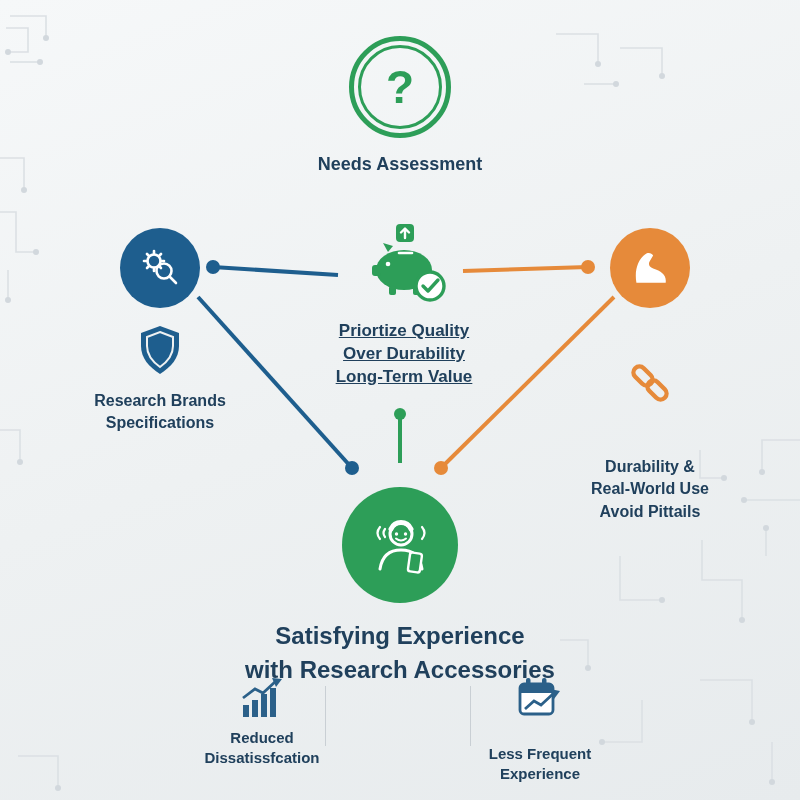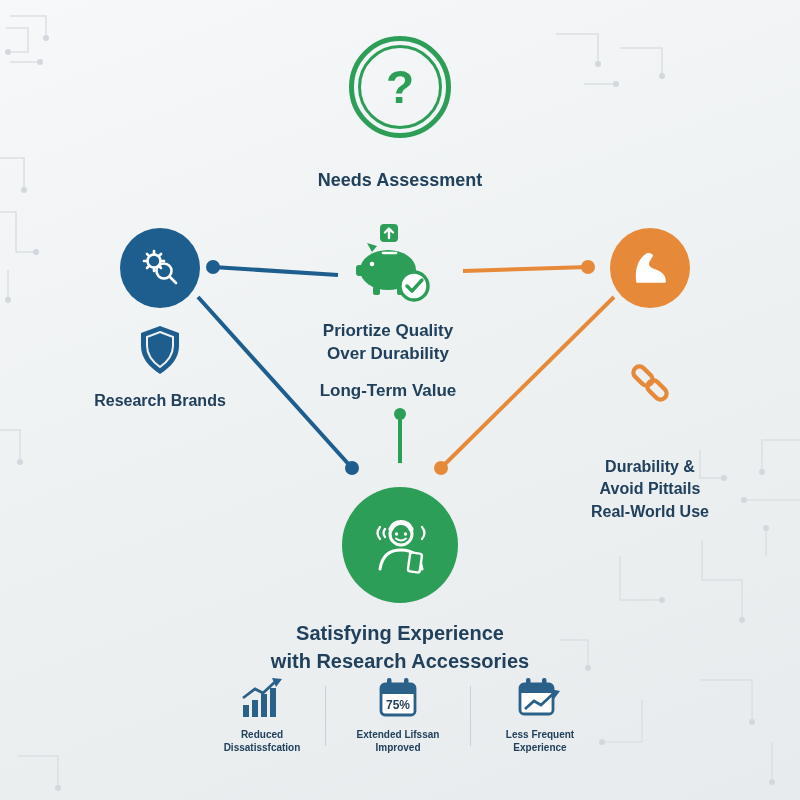--- a/index.html
+++ b/index.html
@@ -7,22 +7,22 @@
     position:relative;width:800px;height:800px;overflow:hidden;
     background:linear-gradient(160deg,#f6f8f9 0%,#eef1f2 50%,#e7ebed 100%);
     font-family:"Liberation Sans",sans-serif;color:#20405c;
   }
   .abs{position:absolute;}
   .col{display:flex;flex-direction:column;align-items:center;text-align:center;}
   .lbl{font-weight:700;color:#20405c;}
   .lbl-18{font-size:18px;line-height:1.35;}
   .lbl-16{font-size:16px;line-height:1.4;}
   .lbl-17{font-size:17px;line-height:1.35;}
-  .lbl-20{font-size:20px;line-height:1.4;}
-  .lbl-14{font-size:10px;line-height:1.32;font-weight:700;}
+  .lbl-20{font-size:24px;line-height:1.4;}
+  .lbl-14{font-size:15px;line-height:1.32;font-weight:700;}
   .node-circle{border-radius:50%;display:flex;align-items:center;justify-content:center;flex:0 0 auto;}
   .blue-circle{width:80px;height:80px;background:#1e5e8e;}
   .orange-circle{width:80px;height:80px;background:#e68a3a;}
   .green-big-circle{width:116px;height:116px;background:#2d9e58;}
   
   .q-ring{position:relative;width:92px;height:92px;border:5px solid #2d9e58;border-radius:50%;
     display:flex;align-items:center;justify-content:center;}
   .q-ring::after{content:"";position:absolute;inset:4px;border:3px solid #2d9e58;border-radius:50%;}
   .q-glyph{font-size:46px;font-weight:700;color:#2d9e58;position:relative;z-index:1;line-height:1;}
   svg{display:block;}
@@ -96,21 +96,21 @@
     <circle cx="588" cy="267" r="7" fill="#e68a3a"></circle>
     <circle cx="352" cy="468" r="7" fill="#1e5e8e"></circle>
     <circle cx="441" cy="468" r="7" fill="#e68a3a"></circle>
     <circle cx="400" cy="414" r="6" fill="#2d9e58"></circle>
   </svg>
 
   <div class="abs col node" style="left:300px;top:36px;width:200px;">
     <div class="q-ring">
       <span class="q-glyph">?</span>
     </div>
-    <div class="lbl lbl-18" style="margin-top:30px;">
+    <div class="lbl lbl-18" style="margin-top:14px;">
       <div>Needs Assessment</div>
     </div>
   </div>
 
   <div class="abs col node" style="left:55px;top:228px;width:210px;justify-content:center;">
     <div class="node-circle blue-circle">
       <svg width="44" height="44" viewBox="0 0 44 44">
         <g stroke="#ffffff" stroke-width="2.6" fill="none" stroke-linecap="round">
           <circle cx="16" cy="15" r="6.5"></circle>
           <line x1="16" y1="5" x2="16" y2="8"></line>
@@ -125,60 +125,61 @@
           <line x1="31.5" y1="30.5" x2="38" y2="37"></line>
         </g>
       </svg>
     </div>
     <svg width="46" height="52" viewBox="0 0 46 52" style="margin-top:16px;">
       <path d="M23 2 L42 9 V22 C42 34 34 43 23 50 C12 43 4 34 4 22 V9 Z" fill="#1e5e8e"></path>
       <path d="M23 8 L36 13 V22 C36 31 30 38 23 43 C16 38 10 31 10 22 V13 Z" fill="none" stroke="#eef1f2" stroke-width="2"></path>
     </svg>
     <div class="lbl lbl-16" style="margin-top:14px;">
       <div>Research Brands</div>
-    </div>
-  </div>
-
-  <div class="abs col node" style="left:288px;top:224px;width:200px;">
+      <div>Specifications</div>
+    </div>
+  </div>
+
+  <div class="abs col node" style="left:304px;top:224px;width:200px;text-decoration:underline;">
     <svg width="96" height="84" viewBox="0 0 96 84">
       <rect x="40" y="0" width="18" height="18" rx="4" fill="#2d9e58"></rect>
       <path d="M49 14 V5 M45 8.5 L49 4.5 L53 8.5" stroke="#ffffff" stroke-width="2.4" fill="none" stroke-linecap="round" stroke-linejoin="round"></path>
       <path d="M32 28 l-5 -9 l10 3 z" fill="#2d9e58"></path>
       <ellipse cx="48" cy="46" rx="28" ry="20" fill="#2d9e58"></ellipse>
       <rect x="16" y="41" width="9" height="11" rx="3" fill="#2d9e58"></rect>
       <rect x="33" y="62" width="7" height="9" rx="2" fill="#2d9e58"></rect>
       <rect x="57" y="62" width="7" height="9" rx="2" fill="#2d9e58"></rect>
       <circle cx="32" cy="40" r="2.3" fill="#ffffff"></circle>
       <line x1="43" y1="29" x2="56" y2="29" stroke="#ffffff" stroke-width="2.6" stroke-linecap="round"></line>
       <circle cx="74" cy="62" r="14" fill="#ffffff" stroke="#2d9e58" stroke-width="3.4"></circle>
       <path d="M67 62 l5 5 l10 -11" stroke="#2d9e58" stroke-width="3.4" fill="none" stroke-linecap="round" stroke-linejoin="round"></path>
     </svg>
     <div class="lbl lbl-17" style="margin-top:12px;">
       <div>Priortize Quality</div>
       <div>Over Durability</div>
     </div>
-    <div class="lbl lbl-17" style="margin-top:14px;">Long-Term Value</div>
+    <div class="lbl lbl-17" style="">Long-Term Value</div>
   </div>
 
   <div class="abs col node" style="left:545px;top:228px;width:210px;gap:41px;">
     <div class="node-circle orange-circle">
       <svg width="46" height="46" viewBox="0 0 44 44">
         <path d="M9 36 C7 25 10 13 19 8 C21 7 24 8 25 10 L22 15 C20 18 21 21 25 22.5 C33 25 38 29 37 36 Z" fill="#ffffff"></path>
       </svg>
     </div>
     <svg width="44" height="44" viewBox="0 0 44 44" style="margin-top:12px;">
       <g stroke="#e68a3a" stroke-width="4.4" fill="none">
         <rect x="4" y="9" width="22" height="12" rx="6" transform="rotate(45 15 15)"></rect>
         <rect x="18" y="23" width="22" height="12" rx="6" transform="rotate(45 29 29)"></rect>
       </g>
     </svg>
     <div class="lbl lbl-16" style="margin-top:10px;">
       <div>Durability &amp;</div>
+      <div>Real-World Use</div>
       <div>Avoid Pittails</div>
-      <div>Real-World Use</div>
     </div>
   </div>
 
   <div class="abs col node" style="left:240px;top:487px;width:320px;">
     <div class="node-circle green-big-circle">
       <svg width="68" height="68" viewBox="0 0 68 68">
         <g stroke="#ffffff" fill="none" stroke-linecap="round">
           <path d="M14 16 q-5 6 0 12" stroke-width="2.2"></path>
           <path d="M19 18 q-3 4 0 8" stroke-width="2.2"></path>
           <path d="M56 16 q5 6 0 12" stroke-width="2.2"></path>
@@ -211,35 +212,22 @@
       </g>
       <polyline points="5,22 17,13 25,17 38,5" stroke="#2b6089" stroke-width="2.8" fill="none"></polyline>
       <polygon points="34,2 44,3 38,11" fill="#2b6089"></polygon>
     </svg>
     <div class="lbl lbl-14" style="margin-top:8px;">
       <div>Reduced</div>
       <div>Dissatissfcation</div>
     </div>
   </div>
 
-  <div class="abs col node" style="left:323px;top:676px;width:150px;">
-    <svg width="44" height="44" viewBox="0 0 44 44">
-      <rect x="5" y="8" width="34" height="31" rx="4" fill="#ffffff" stroke="#2b6089" stroke-width="2.8"></rect>
-      <path d="M5 12 a4 4 0 0 1 4 -4 h26 a4 4 0 0 1 4 4 v6 h-34 z" fill="#2b6089"></path>
-      <rect x="11" y="2" width="4.5" height="9" rx="2" fill="#2b6089"></rect>
-      <rect x="28" y="2" width="4.5" height="9" rx="2" fill="#2b6089"></rect>
-      <text x="22" y="33" text-anchor="middle" font-size="12" font-weight="bold" fill="#1e3d57" font-family="Liberation Sans, sans-serif">75%</text>
-    </svg>
-    <div class="lbl lbl-14" style="margin-top:8px;">
-      <div>Extended Lifssan</div>
-      <div>Improved</div>
-    </div>
-  </div>
-
-  <div class="abs col node" style="left:465px;top:676px;width:150px;">
+
+  <div class="abs col node" style="left:465px;top:676px;width:150px;gap:16px;">
     <svg width="48" height="44" viewBox="0 0 48 44">
       <rect x="4" y="8" width="33" height="30" rx="4" fill="#ffffff" stroke="#2b6089" stroke-width="2.8"></rect>
       <path d="M4 12 a4 4 0 0 1 4 -4 h25 a4 4 0 0 1 4 4 v5 h-33 z" fill="#2b6089"></path>
       <rect x="10" y="2" width="4.5" height="9" rx="2" fill="#2b6089"></rect>
       <rect x="26" y="2" width="4.5" height="9" rx="2" fill="#2b6089"></rect>
       <polyline points="9,33 18,25 25,29 38,17" stroke="#2b6089" stroke-width="2.8" fill="none"></polyline>
       <polygon points="34,13 44,15 38,23" fill="#2b6089"></polygon>
     </svg>
     <div class="lbl lbl-14" style="margin-top:8px;">
       <div>Less Frequent</div>

